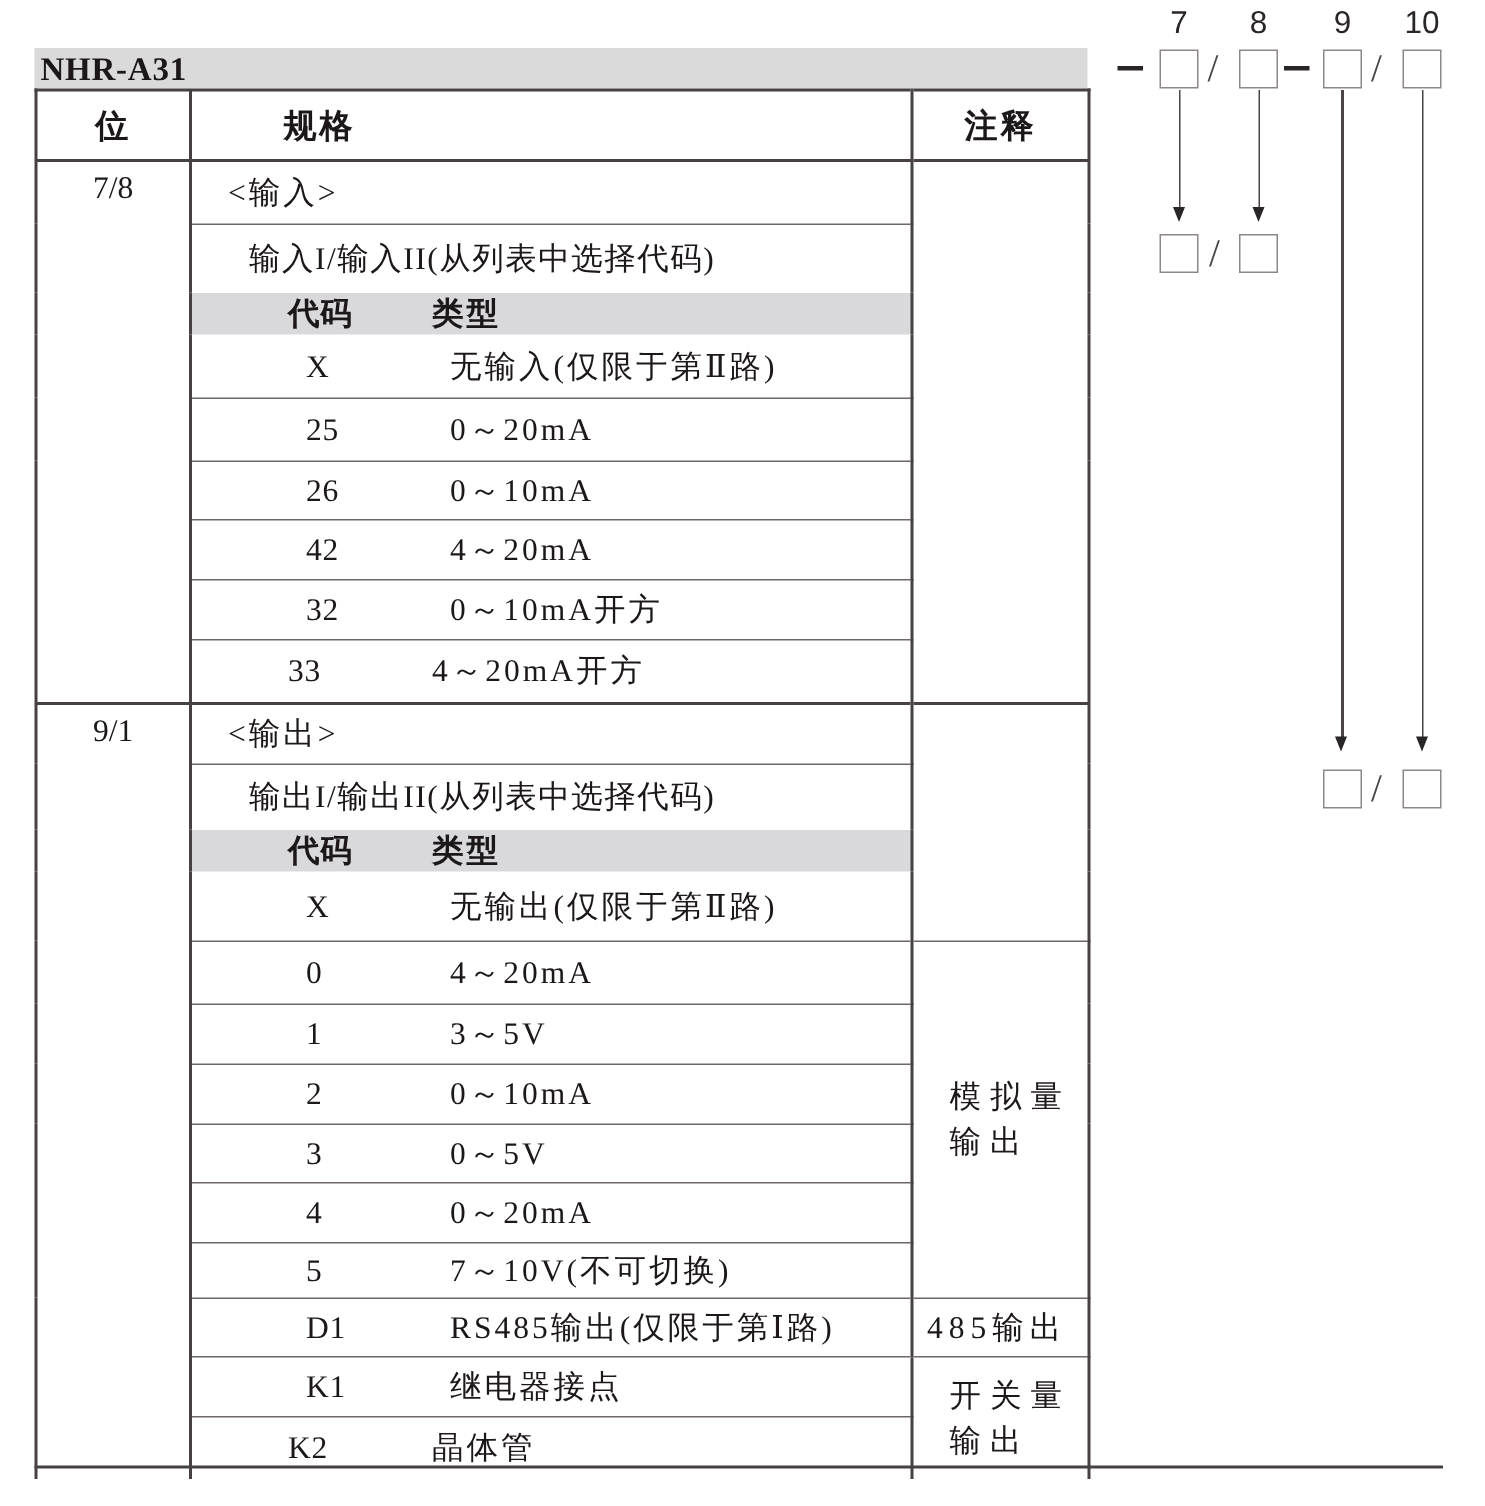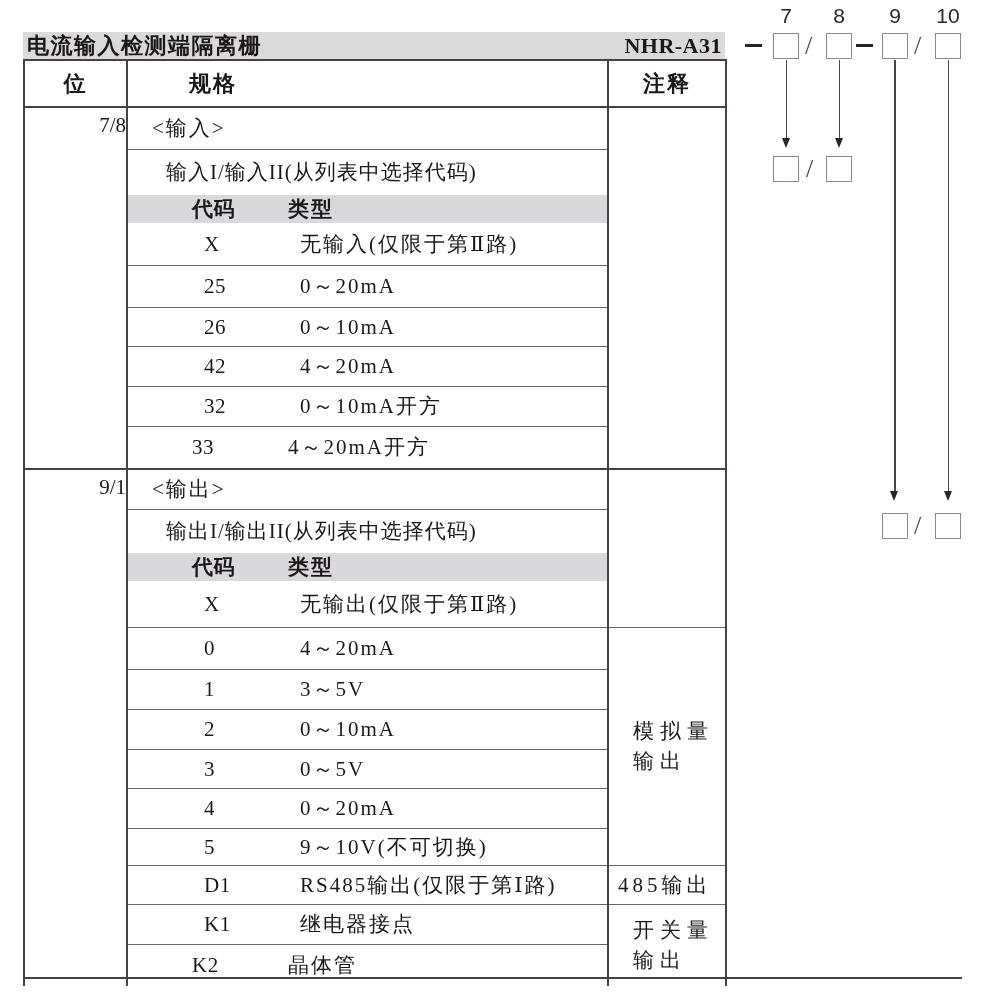--- a/index.html
+++ b/index.html
@@ -23,21 +23,21 @@
   
   table.spec{position:absolute;left:23px;top:59px;width:702px;border-collapse:collapse;table-layout:fixed;
     border:2px solid var(--dark);border-bottom:none;}
   td,th{font-weight:normal;vertical-align:middle;overflow:hidden;}
   th{font-weight:bold;}
   .hrow th{border-bottom:2px solid var(--dark);font-size:22px;letter-spacing:2px;height:45px;}
   th.h-pos{border-right:2px solid var(--dark);text-align:center;}
   th.h-spec{text-align:left;padding-left:61px;}
   th.h-note{border-left:2px solid var(--dark);text-align:center;}
 
-  td.pos{border-right:2px solid var(--dark);text-align:right;vertical-align:top;
+  td.pos{border-right:2px solid var(--dark);text-align:center;vertical-align:top;
     padding-top:5px;font-size:21px;}
   td.note{border-left:2px solid var(--dark);font-size:21px;}
   td.note.empty{}
 
   td.spec-cell{font-size:21px;}
   .code{display:inline-block;margin-left:64px;width:96px;letter-spacing:0.5px;}
   .type{letter-spacing:2px;text-align:right;}
   tr.rule td.spec-cell{border-bottom:1.6px solid var(--mid);padding-left:12px;}
   tr.group td.spec-cell{padding-left:24px;letter-spacing:2px;}
   tr.hint td.spec-cell{padding-left:38px;letter-spacing:1px;}
@@ -60,21 +60,20 @@
   .vline{position:absolute;width:1.6px;background:#4a4446;}
   .ahead{position:absolute;width:0;height:0;border-left:4.5px solid transparent;
     border-right:4.5px solid transparent;border-top:10px solid #2a2527;}
 </style>
 </head>
 <body>
 
 <div class="page">
 
   <div class="title-bar">
-    <span class="t-left">电流输入检测端隔离栅</span>
     <span class="t-right">NHR-A31</span>
   </div>
 
   <table class="spec">
     <colgroup>
         <col style="width:103px">
         <col style="width:481px">
         <col style="width:118px">
       </colgroup>
 
@@ -146,21 +145,21 @@
     <tr class="rule" style="height:40px">
       <td class="spec-cell"><span class="code">2</span><span class="type">0～10mA</span></td>
     </tr>
     <tr class="rule" style="height:39px">
       <td class="spec-cell"><span class="code">3</span><span class="type">0～5V</span></td>
     </tr>
     <tr class="rule" style="height:40px">
       <td class="spec-cell"><span class="code">4</span><span class="type">0～20mA</span></td>
     </tr>
     <tr class="rule" style="height:37px">
-      <td class="spec-cell"><span class="code">5</span><span class="type">9～10V(不可切换)</span></td>
+      <td class="spec-cell"><span class="code">5</span><span class="type">7～10V(不可切换)</span></td>
     </tr>
     <tr class="rule" style="height:39px">
       <td class="spec-cell"><span class="code">D1</span><span class="type">RS485输出(仅限于第Ⅰ路)</span></td>
       <td class="note note-485">485输出</td>
     </tr>
     <tr class="rule" style="height:40px">
       <td class="spec-cell"><span class="code">K1</span><span class="type">继电器接点</span></td>
       <td class="note note-switch" rowspan="2">
         <div>开关量</div>
         <div>输出</div>

